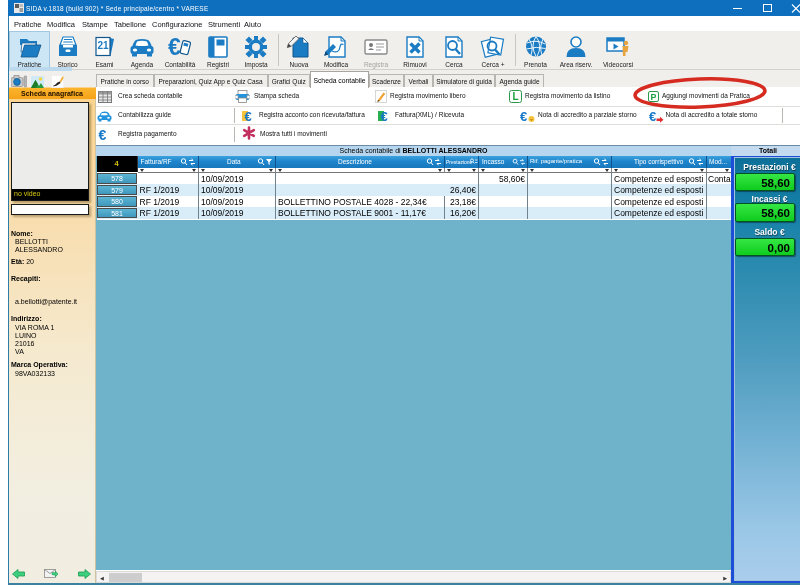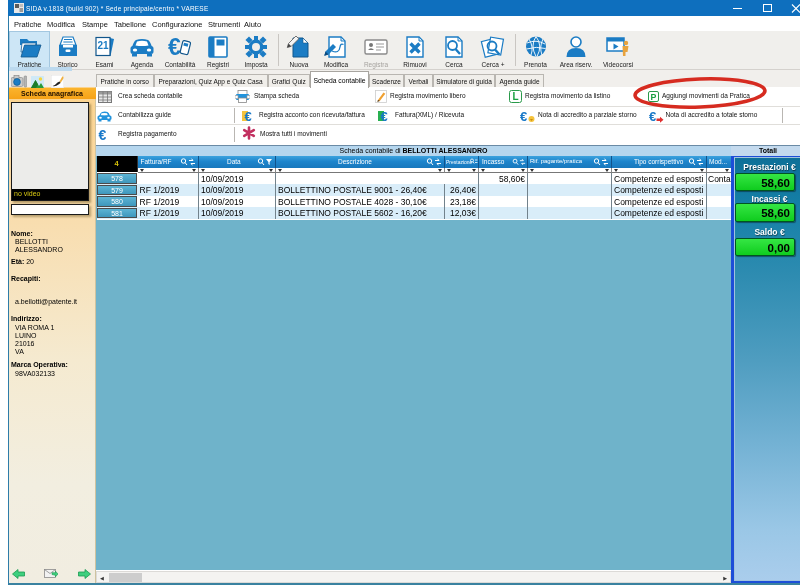--- a/index.html
+++ b/index.html
@@ -504,44 +504,43 @@
     <div class="dcell" style="left:348.5px; width:34px;"></div>
     <div class="dcell" style="left:382.5px; width:49px; text-align:right; padding-right:2px;">58,60€</div>
     <div class="dcell" style="left:431.5px; width:84px;"></div>
     <div class="dcell" style="left:515.5px; width:95px; padding-left:2px;">Competenze ed esposti</div>
     <div class="dcell" style="left:610.5px; width:24px; border-right:none; padding-left:1px;">Conta</div>
   </div>
   <div class="drow" style="top:28.5px; background:#d9edf9;">
     <div class="rnum">579</div>
     <div class="dcell" style="left:41px; width:61.5px; padding-left:2px;">RF 1/2019</div>
     <div class="dcell" style="left:102.5px; width:77px; padding-left:2px;">10/09/2019</div>
-    <div class="dcell" style="left:179.5px; width:169px; padding-left:2px;">BOLLETTINO POSTALE 9001 - 26,40€</div>
     <div class="dcell" style="left:348.5px; width:34px; text-align:right; padding-right:2px;">26,40€</div>
     <div class="dcell" style="left:382.5px; width:49px;"></div>
     <div class="dcell" style="left:431.5px; width:84px;"></div>
     <div class="dcell" style="left:515.5px; width:95px; padding-left:2px;">Competenze ed esposti</div>
     <div class="dcell" style="left:610.5px; width:24px; border-right:none;"></div>
   </div>
   <div class="drow" style="top:40px; background:#fff;">
     <div class="rnum">580</div>
     <div class="dcell" style="left:41px; width:61.5px; padding-left:2px;">RF 1/2019</div>
     <div class="dcell" style="left:102.5px; width:77px; padding-left:2px;">10/09/2019</div>
-    <div class="dcell" style="left:179.5px; width:169px; padding-left:2px;">BOLLETTINO POSTALE 4028 - 30,10€</div>
+    <div class="dcell" style="left:179.5px; width:169px; padding-left:2px;">BOLLETTINO POSTALE 4028 - 22,34€</div>
     <div class="dcell" style="left:348.5px; width:34px; text-align:right; padding-right:2px;">23,18€</div>
     <div class="dcell" style="left:382.5px; width:49px;"></div>
     <div class="dcell" style="left:431.5px; width:84px;"></div>
     <div class="dcell" style="left:515.5px; width:95px; padding-left:2px;">Competenze ed esposti</div>
     <div class="dcell" style="left:610.5px; width:24px; border-right:none;"></div>
   </div>
   <div class="drow" style="top:51.5px; background:#d9edf9;">
     <div class="rnum">581</div>
     <div class="dcell" style="left:41px; width:61.5px; padding-left:2px;">RF 1/2019</div>
     <div class="dcell" style="left:102.5px; width:77px; padding-left:2px;">10/09/2019</div>
-    <div class="dcell" style="left:179.5px; width:169px; padding-left:2px;">BOLLETTINO POSTALE 5602 - 16,20€</div>
-    <div class="dcell" style="left:348.5px; width:34px; text-align:right; padding-right:2px;">12,03€</div>
+    <div class="dcell" style="left:179.5px; width:169px; padding-left:2px;">BOLLETTINO POSTALE 9001 - 11,17€</div>
+    <div class="dcell" style="left:348.5px; width:34px; text-align:right; padding-right:2px;">16,20€</div>
     <div class="dcell" style="left:382.5px; width:49px;"></div>
     <div class="dcell" style="left:431.5px; width:84px;"></div>
     <div class="dcell" style="left:515.5px; width:95px; padding-left:2px;">Competenze ed esposti</div>
     <div class="dcell" style="left:610.5px; width:24px; border-right:none;"></div>
   </div>
 </div>
 
 <div id="rpanel" class="abs">
   <div id="rgrad"></div>
   <div class="rlabel" style="left:3px; top:6px;">Prestazioni €</div>

